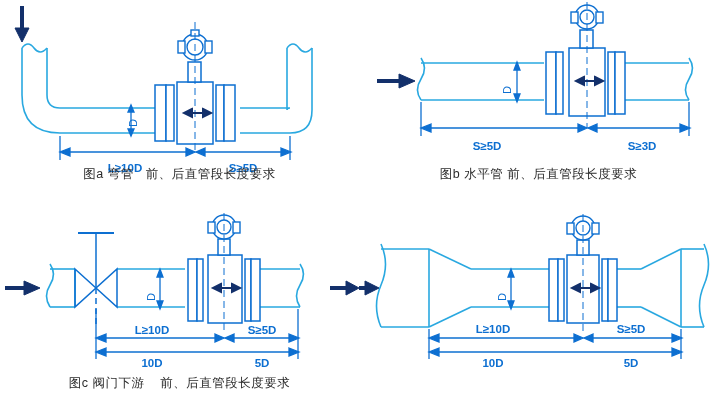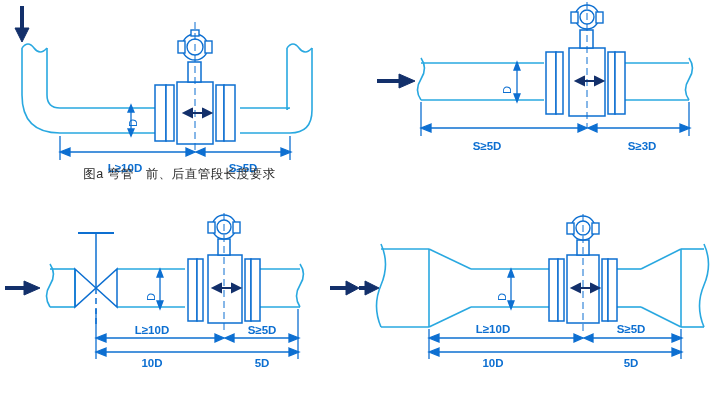--- a/index.html
+++ b/index.html
@@ -158,20 +158,21 @@
       <polygon points="321,124 331,128 321,132"></polygon>
     </g>
     <text x="128" y="150" font-size="11.5" font-weight="bold" fill="#0d6fd1" text-anchor="middle" font-family="Liberation Sans, sans-serif">S≥5D</text>
     <text x="283" y="150" font-size="11.5" font-weight="bold" fill="#0d6fd1" text-anchor="middle" font-family="Liberation Sans, sans-serif">S≥3D</text>
 
     <g fill="#13306b" stroke="#13306b">
       <line x1="18" y1="81" x2="42" y2="81" stroke-width="4"></line>
       <polygon points="40,74 56,81 40,88"></polygon>
     </g>
   </svg>
+  <div class="caption">图b 水平管 前、后直管段长度要求</div>
 </div>
 
 <div class="panel" id="panel-c">
   <svg class="fig-svg" viewBox="0 0 359 175">
     <g fill="none" stroke="#29a8e0" stroke-width="1.6">
 
       <line x1="50" y1="62" x2="75" y2="62"></line>
       <line x1="50" y1="100" x2="75" y2="100"></line>
       <line x1="75" y1="62" x2="75" y2="100"></line>
       <path d="M50,57 q7,10 0,21 q-7,11 0,22"></path>
@@ -239,20 +240,21 @@
 
     <g fill="#13306b" stroke="#13306b">
       <line x1="5" y1="81" x2="26" y2="81" stroke-width="4"></line>
       <polygon points="24,74 40,81 24,88"></polygon>
     </g>
     <g fill="#13306b" stroke="#13306b">
       <line x1="330" y1="81" x2="348" y2="81" stroke-width="4"></line>
       <polygon points="346,74 359,81 346,88"></polygon>
     </g>
   </svg>
+  <div class="caption">图c 阀门下游    前、后直管段长度要求</div>
 </div>
 
 <div class="panel" id="panel-d">
   <svg class="fig-svg" viewBox="0 0 359 175">
     <g fill="none" stroke="#29a8e0" stroke-width="1.6">
 
       <line x1="22" y1="42" x2="70" y2="42"></line>
       <line x1="22" y1="120" x2="70" y2="120"></line>
       <line x1="70" y1="42" x2="70" y2="120"></line>
       <path d="M22,37 q9,20 0,41 q-9,21 0,42"></path>

